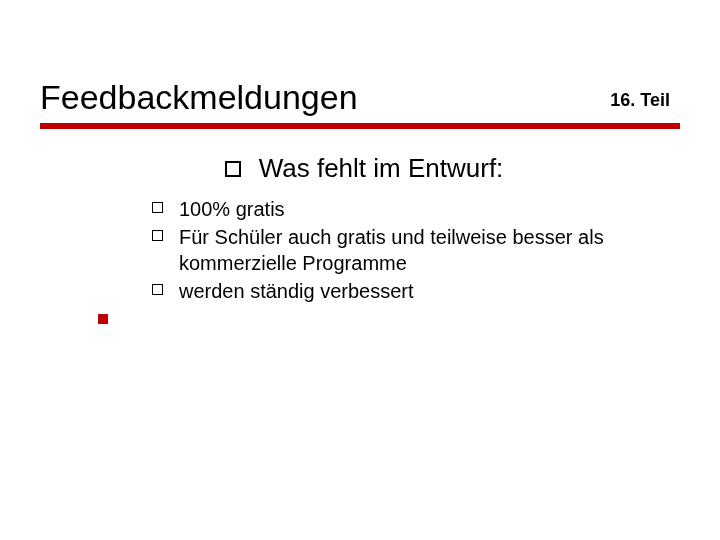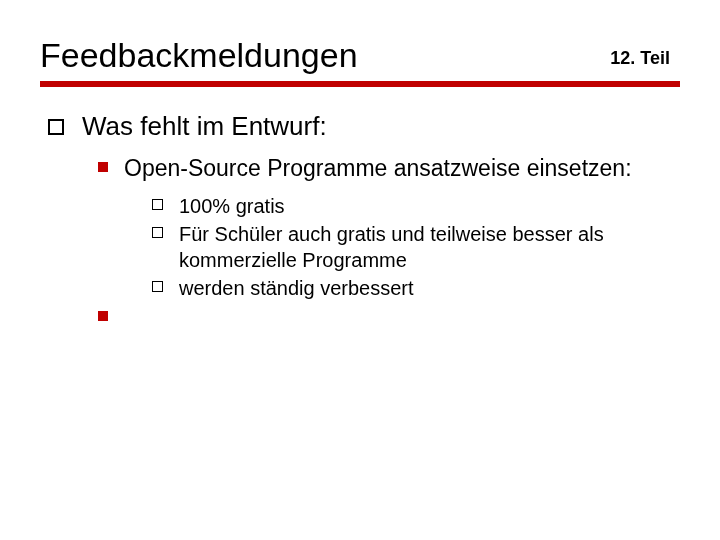--- a/index.html
+++ b/index.html
@@ -6,21 +6,21 @@
     margin: 0;
     padding: 0;
     width: 720px;
     height: 540px;
     background: #ffffff;
     font-family: Verdana, Geneva, sans-serif;
     color: #000000;
     overflow: hidden;
   }
   .slide {
-    padding: 36px 40px 40px 40px;
+    padding: 78px 40px 40px 40px;
     box-sizing: border-box;
   }
   .header {
     display: flex;
     justify-content: space-between;
     align-items: flex-end;
     margin-bottom: 6px;
   }
   .title {
     font-size: 34px;
@@ -36,20 +36,21 @@
   .underline {
     height: 6px;
     background: #c00000;
     width: 100%;
     margin-bottom: 24px;
   }
   .lvl1 {
     display: flex;
     margin-left: 8px;
     margin-bottom: 12px;
+    justify-content: center;
   }
   .lvl1 .bullet {
     width: 12px;
     height: 12px;
     border: 2px solid #000;
     margin-top: 8px;
     margin-right: 18px;
     flex-shrink: 0;
   }
   .lvl1 .text {
@@ -93,33 +94,29 @@
     line-height: 1.3;
   }
 </style>
 </head>
 <body>
 
 <div class="slide">
 
   <div class="header">
     <div class="title">Feedbackmeldungen</div>
-    <div class="part">12. Teil</div>
+    <div class="part">16. Teil</div>
   </div>
   <div class="underline"></div>
 
   <div class="lvl1">
     <div class="bullet"></div>
     <div class="text">Was fehlt im Entwurf:</div>
   </div>
 
-  <div class="lvl2">
-    <div class="bullet"></div>
-    <div class="text">Open-Source Programme ansatzweise einsetzen:</div>
-  </div>
 
   <div class="lvl3-group">
     <div class="lvl3">
       <div class="bullet"></div>
       <div class="text">100% gratis</div>
     </div>
     <div class="lvl3">
       <div class="bullet"></div>
       <div class="text">Für Schüler auch gratis und teilweise besser als kommerzielle Programme</div>
     </div>

